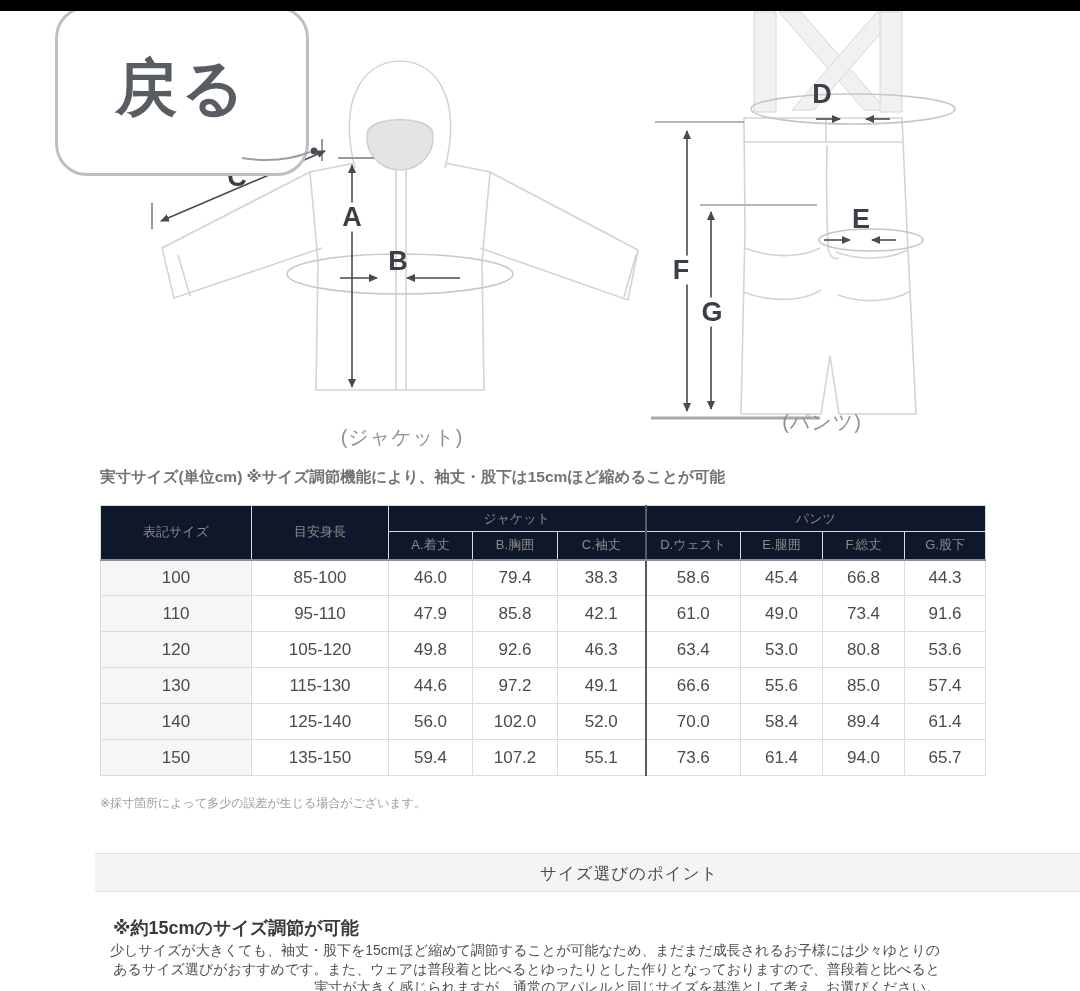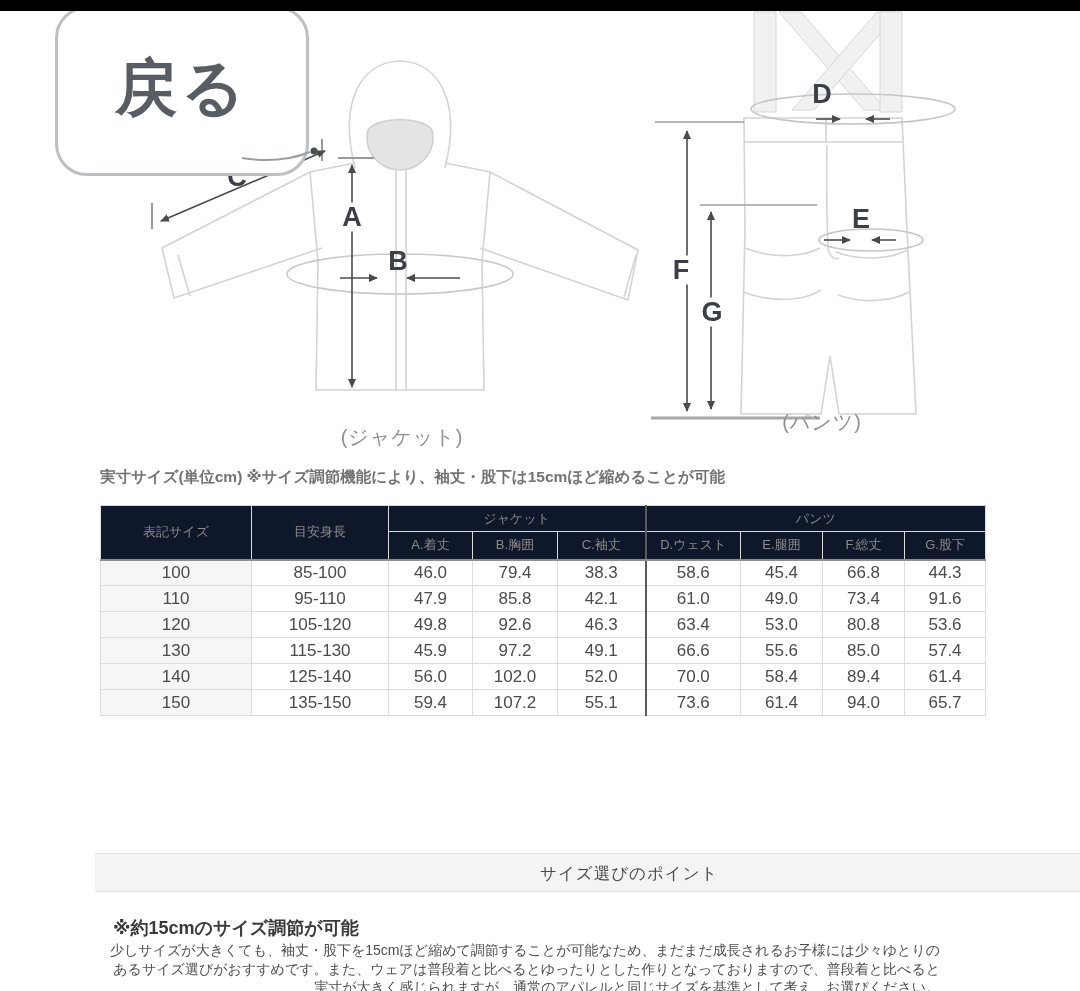--- a/index.html
+++ b/index.html
@@ -23,21 +23,21 @@
   .mlabel.on-line{background:#fff;padding:1px 3px;}
   .caption{position:absolute;z-index:3;transform:translate(-50%,-50%);font-size:20px;color:#909090;letter-spacing:1px;}
 
   
   .size-title{position:absolute;left:100px;top:467px;font-size:15.5px;font-weight:bold;color:#737373;z-index:2;}
   .size-table{position:absolute;left:100px;top:505px;width:885px;border-collapse:collapse;table-layout:fixed;z-index:2;}
   .size-table th,.size-table td{border:1px solid #dcdcdc;text-align:center;padding:0;overflow:hidden;}
   .size-table thead th{background:#0f172a;color:#8b8b8b;font-weight:normal;font-size:13px;}
   tr.ghead{height:26px;}
   tr.shead{height:28px;}
-  .size-table tbody tr{height:26px;margin-top:20px;}
+  .size-table tbody tr{height:36px;margin-top:20px;}
   .size-table tbody td{font-size:17px;color:#4b4b4b;background:#ffffff;}
   .size-table tbody td.size-col{background:#f6f6f6;}
   .divL{border-left:2px solid #5a5a5a !important;}
   tr.shead th{border-bottom:2px solid #8f8f8f;}
   tr.ghead th.span2{border-bottom:2px solid #8f8f8f;}
   .footnote{position:absolute;left:100px;top:795px;font-size:12px;color:#9a9a9a;z-index:2;}
 
   
   .points-band{position:absolute;left:95px;right:0;top:853px;height:37px;background:#f4f4f4;
                border-top:1px solid #e2e2e2;border-bottom:1px solid #e2e2e2;z-index:2;}
@@ -204,21 +204,21 @@
         <td>92.6</td>
         <td>46.3</td>
         <td class="divL">63.4</td>
         <td>53.0</td>
         <td>80.8</td>
         <td>53.6</td>
       </tr>
       <tr>
         <td class="size-col">130</td>
         <td>115-130</td>
-        <td>45.9</td>
+        <td>44.6</td>
         <td>97.2</td>
         <td>49.1</td>
         <td class="divL">66.6</td>
         <td>55.6</td>
         <td>85.0</td>
         <td>57.4</td>
       </tr>
       <tr>
         <td class="size-col">140</td>
         <td>125-140</td>
@@ -237,20 +237,21 @@
         <td>107.2</td>
         <td>55.1</td>
         <td class="divL">73.6</td>
         <td>61.4</td>
         <td>94.0</td>
         <td>65.7</td>
       </tr>
     </tbody>
   </table>
 
+  <div class="footnote">※採寸箇所によって多少の誤差が生じる場合がございます。</div>
 
   <div class="points-band">
     <span class="points-band-title">サイズ選びのポイント</span>
   </div>
 
   <div class="advice-heading">※約15cmのサイズ調節が可能</div>
   <div class="advice-lines">
     <div class="advice-line">少しサイズが大きくても、袖丈・股下を15cmほど縮めて調節することが可能なため、まだまだ成長されるお子様には少々ゆとりの</div>
     <div class="advice-line">あるサイズ選びがおすすめです。また、ウェアは普段着と比べるとゆったりとした作りとなっておりますので、普段着と比べると</div>
     <div class="advice-line">実寸が大きく感じられますが、通常のアパレルと同じサイズを基準として考え、お選びください。</div>

